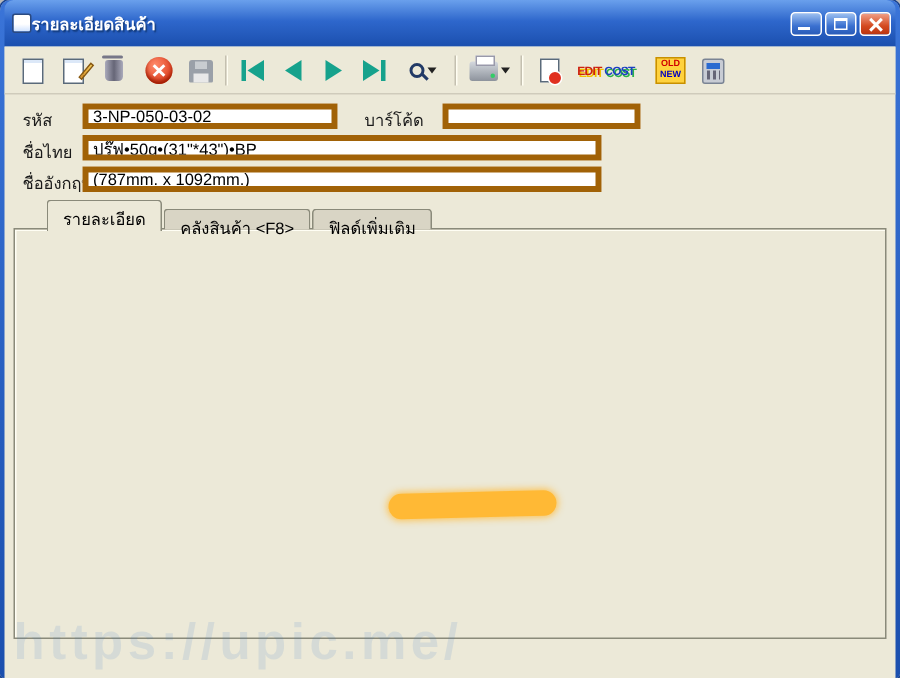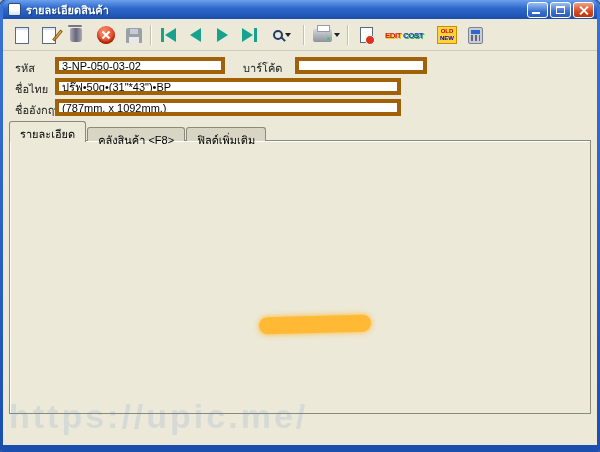--- a/index.html
+++ b/index.html
@@ -2,21 +2,21 @@
 <html><head>
 <meta charset="utf-8">
 <style>
   * { margin:0; padding:0; box-sizing:border-box; font-family:"Liberation Sans", sans-serif; }
   html,body { width:600px; height:452px; background:#b9b9b9; overflow:hidden; }
 
   .frame { position:absolute; left:0; top:0; width:600px; height:452px;
            background:linear-gradient(#3a74d8,#1b4fae); border-radius:7px 7px 3px 3px;
            padding:0 3px 3px; box-shadow:0 0 0 1px #16408e; }
 
-  .titlebar { height:19px; display:flex; align-items:center; gap:5px; padding:0 3px 0 5px;
+  .titlebar { height:31px; display:flex; align-items:center; padding:0 3px 0 5px;
               background:linear-gradient(180deg,#6aa0ec 0%,#2e67cc 45%,#1b4fae 100%);
               border-radius:6px 6px 0 0; color:#fff; font-size:11px; font-weight:bold; }
   .t-icon { width:13px; height:13px; background:linear-gradient(#fff 55%,#cfe2ff); border:1px solid #2b4a80; border-radius:2px; }
   .t-title { flex:1; white-space:nowrap; overflow:hidden; text-shadow:1px 1px 1px #123a7a; }
   .wbtns { display:flex; gap:2px; }
   .wbtn { width:21px; height:16px; border:1px solid #fff; border-radius:3px;
           background:linear-gradient(#9cc0f0,#3a70d0 60%,#2a5cb8); position:relative; cursor:pointer; }
   .wbtn.close { background:linear-gradient(#f0a088,#d44a20 60%,#b93410); }
   .g-min { position:absolute; left:4px; bottom:3px; width:8px; height:2px; background:#fff; }
   .g-max { position:absolute; left:5px; top:3px; width:9px; height:8px; border:1px solid #fff; border-top:2px solid #fff; }
@@ -80,21 +80,21 @@
   .mag-s:after { content:""; position:absolute; width:4px; height:1.5px; background:#223a66; transform:rotate(45deg); right:-3px; bottom:-1px; }
   .combo { position:absolute; height:17px; display:flex; }
   .combo .ct { background:#fff; border:1px solid #7f9db9; border-right:none; font-size:11px; padding:1px 4px; display:flex; align-items:center; flex:1; white-space:nowrap; overflow:hidden; }
   .combo .cb { width:15px; background:linear-gradient(#fefefb,#d0ccbc); border:1px solid #8a8a7a; display:flex; align-items:center; justify-content:center; }
   .chk { position:absolute; width:13px; height:13px; background:#fff; border:1px solid #7f9db9; cursor:pointer; }
 
   
   .tabs { position:absolute; left:6px; top:101px; height:21px; display:flex; align-items:flex-end; gap:1px; z-index:3; }
   .tab { padding:3px 10px; border:1px solid #8a8a7a; border-bottom:none; border-radius:3px 3px 0 0;
          background:#d9d5c5; font-size:11px; height:14px; cursor:pointer; white-space:nowrap; }
-  .tab.active { background:#ece9d8; height:21px; margin-bottom:-1px; z-index:4; position:relative; }
+  .tab.active { background:#ece9d8; height:21px; margin-bottom:-1px; z-index:4; position:relative;margin-left:22px; }
   .panel { position:absolute; left:6px; top:121px; width:582px; height:274px; background:#ece9d8;
            border:1px solid #8a8a7a; box-shadow:inset 1px 1px 0 #fffef4; z-index:2; }
   .gbox { position:absolute; border:1px solid #a8a494; box-shadow:inset 1px 1px 0 #fffef4; }
 
   .scribble { position:absolute; left:256px; top:297px; width:112px; height:17px; background:#ffb935;
               border-radius:9px; transform:rotate(-1.5deg); box-shadow:0 0 5px 1px rgba(255,185,53,.8); z-index:5; }
   .faintwm { position:absolute; left:6px; top:378px; font-size:34px; font-weight:bold; letter-spacing:3px;
              color:rgba(60,120,200,0.13); white-space:nowrap; z-index:6; pointer-events:none; }
   .urlbar { position:absolute; right:0; top:403px; width:206px; height:20px; background:#000; color:#f2f2f2;
             font-size:12px; display:flex; align-items:center; justify-content:flex-end; padding:0 5px; z-index:7; }

